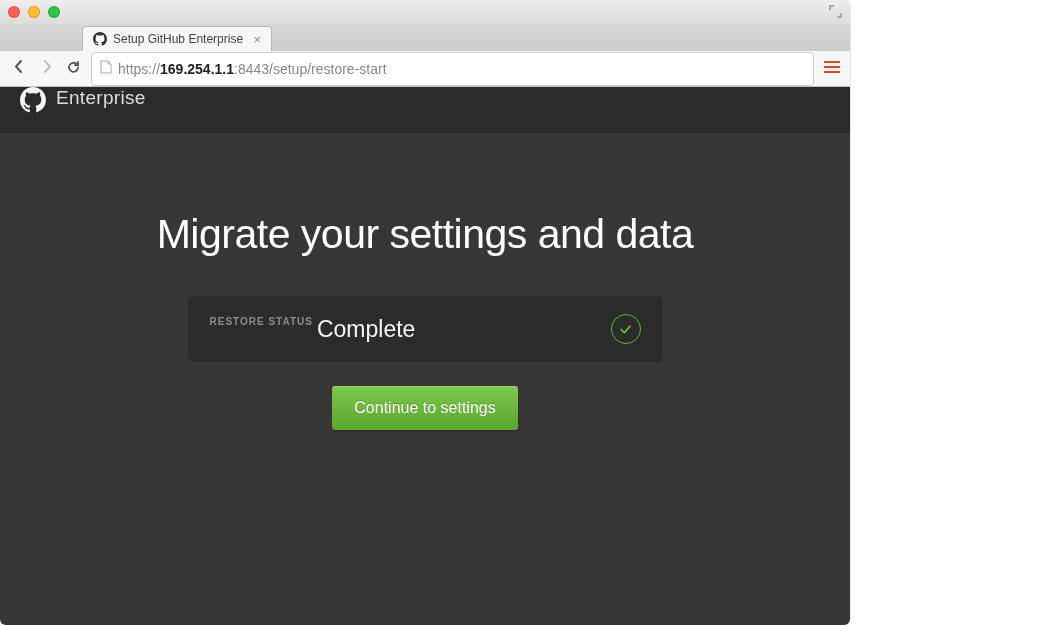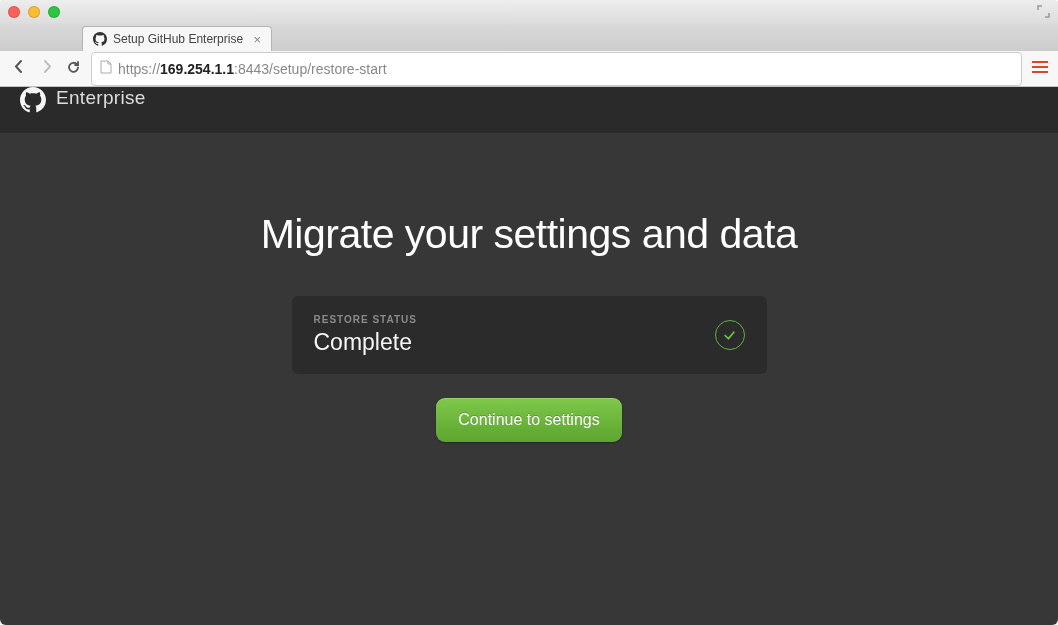--- a/index.html
+++ b/index.html
@@ -5,21 +5,21 @@
     * { margin: 0; padding: 0; box-sizing: border-box; }
     body {
       font-family: -apple-system, BlinkMacSystemFont, "Helvetica Neue", Helvetica, Arial, sans-serif;
       background: #fff;
       width: 1058px;
       height: 625px;
       overflow: hidden;
     }
     
     .window {
-      width: 1058px;
+      width: 850px;
       height: 625px;
       border-radius: 6px;
       overflow: hidden;
       box-shadow: 0 0 0 1px rgba(0,0,0,0.1);
       background: linear-gradient(#ededed, #d9d9d9);
       display: flex;
       flex-direction: column;
     }
     .titlebar {
       height: 24px;
@@ -134,21 +134,21 @@
     }
     .status-card {
       width: 475px;
       background: #2b2b2b;
       border-radius: 6px;
       padding: 18px 22px;
       display: flex;
       align-items: center;
       justify-content: space-between;
     }
-    .status-left { display: flex; flex-direction: column; gap: 4px; }
+    .status-left { display: flex; flex-direction: row; gap: 4px; }
     .status-label {
       color: #8a8a8a;
       font-size: 10px;
       letter-spacing: 1px;
       font-weight: 600;
     }
     .status-value {
       color: #f5f5f5;
       font-size: 23px;
       font-weight: 300;
@@ -161,21 +161,21 @@
     }
     .status-check svg { width: 13px; height: 13px; }
     .continue-btn {
       margin-top: 24px;
       background: linear-gradient(#7ec84a, #5ca52f);
       color: #fff;
       font-size: 16px;
       font-weight: 500;
       padding: 13px 22px;
       border: none;
-      border-radius: 9px;
+      border-radius: 3px;
       cursor: pointer;
       text-shadow: 0 -1px 0 rgba(0,0,0,0.2);
       box-shadow: inset 0 1px 0 rgba(255,255,255,0.2), 0 1px 2px rgba(0,0,0,0.3);
     }
   </style>
 </head>
 <body>
 
 <div class="window">
   <div class="titlebar">

